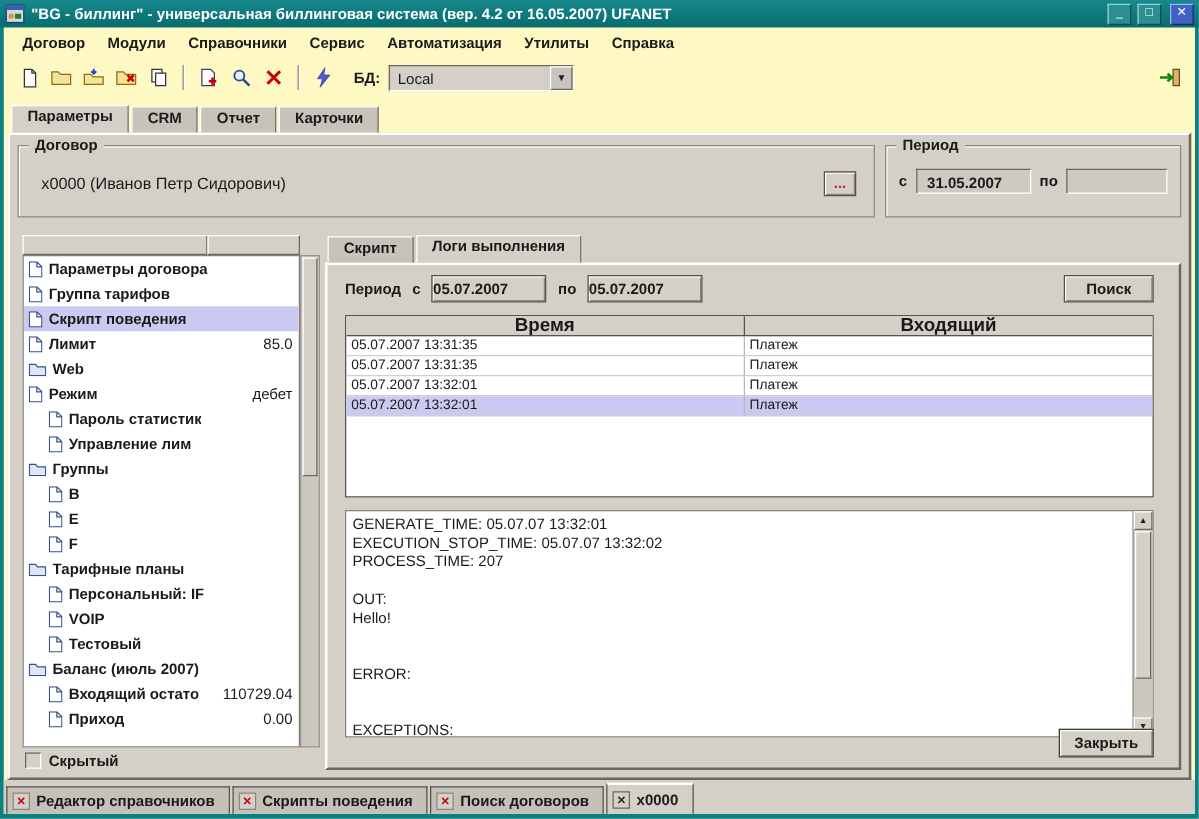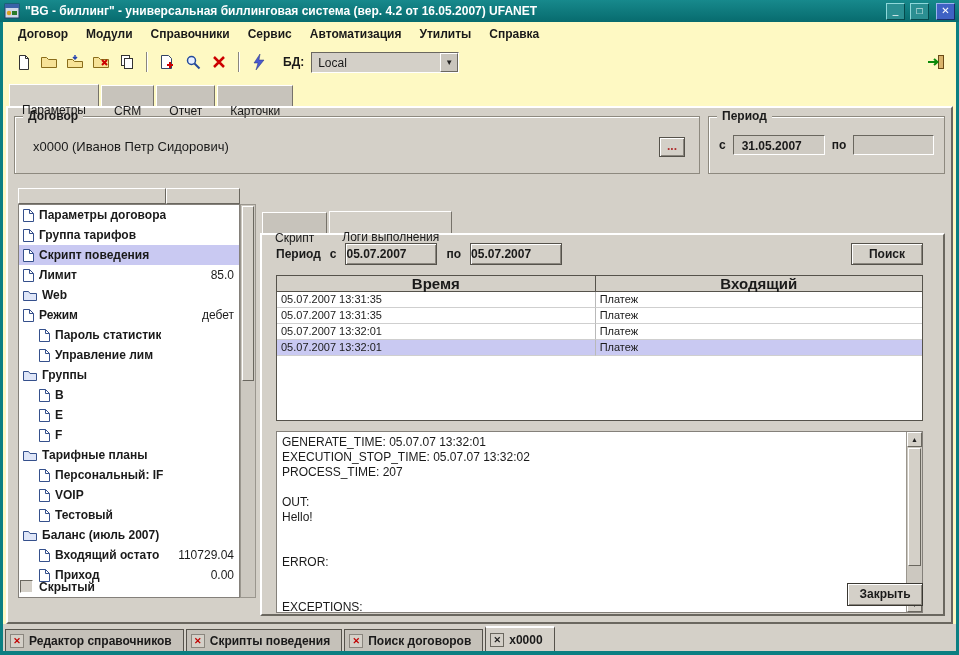--- a/index.html
+++ b/index.html
@@ -24,21 +24,21 @@
   .tool-icon { width:24px; height:24px; display:flex; align-items:center; justify-content:center; }
   .tool-sep { width:2px; height:20px; border-left:1px solid #8a867e; border-right:1px solid #ffffff; margin:0 5px; }
   .db-label { font-weight:bold; margin:0 5px 0 10px; }
   .combo { width:148px; height:21px; display:flex; align-items:stretch; background:#d4d0c8; border:1px solid; border-color:#6a675f #ffffff #ffffff #6a675f; }
   .combo-text { flex:1; padding:3px 0 0 6px; }
   .combo-btn { width:18px; background:#c9c5bd; border:1px solid; border-color:#ffffff #6a675f #6a675f #ffffff; font-size:8px; text-align:center; line-height:17px; color:#222; }
   .toolbar-spacer { flex:1; }
 
   
   .tabstrip { display:flex; padding-left:6px; margin-top:6px; height:22px; position:relative; z-index:2; }
-  .tab { padding:18px 12px 0; font-weight:normal; background:#c7c3bb; border:1px solid #76726a; border-bottom:none; border-top-color:#fff; border-left-color:#fff; margin-right:2px; position:relative; top:1px; height:21px; }
+  .tab { padding:1px 12px 0; font-weight:bold; background:#c7c3bb; border:1px solid #76726a; border-bottom:none; border-top-color:#fff; border-left-color:#fff; margin-right:2px; position:relative; top:1px; height:21px; }
   .tab.active { background:#d4d0c8; top:0; height:22px; z-index:3; }
 
   
   .main-panel { flex:1; margin:0 3px; background:#d4d0c8; border:2px solid; border-color:#ffffff #6a675f #6a675f #ffffff; position:relative; }
 
   
   .groupbox { position:absolute; border:1px solid #8d897f; box-shadow:inset 1px 1px 0 #fff; }
   .groupbox-label { position:absolute; top:-8px; left:8px; background:#d4d0c8; padding:0 5px; font-weight:bold; }
   .gb-contract { left:6px; top:8px; width:686px; height:58px; }
   .contract-value { position:absolute; left:18px; top:22px; font-size:13px; }
@@ -59,25 +59,25 @@
   .trow { height:20px; display:flex; align-items:center; padding-left:4px; font-weight:bold; white-space:nowrap; overflow:hidden; }
   .trow.lvl1 { padding-left:20px; }
   .trow.selected { background:#c9c9f2; }
   .t-icon { flex:0 0 auto; margin-right:5px; display:inline-flex; }
   .t-label { overflow:hidden; }
   .t-value { margin-left:auto; padding-right:5px; font-weight:normal; }
   .tree-scroll { position:absolute; top:16px; right:0; width:16px; bottom:0; background:#ccc8c0; border:1px solid #9a968e; }
   .scroll-thumb { position:absolute; left:1px; right:1px; background:#d4d0c8; border:1px solid; border-color:#ffffff #6a675f #6a675f #ffffff; }
   .tree-thumb { top:1px; height:175px; }
 
-  .hidden-check { position:absolute; left:12px; top:472px; display:flex; gap:6px; font-weight:bold; }
+  .hidden-check { position:absolute; left:12px; top:494px; display:flex; gap:6px; font-weight:bold; }
   .checkbox { width:13px; height:13px; background:#d4d0c8; border:1px solid; border-color:#6a675f #ffffff #ffffff #6a675f; }
 
   
-  .right-wrap { position:absolute; left:252px; top:80px; right:6px; bottom:6px;margin-top:23px; }
+  .right-wrap { position:absolute; left:252px; top:80px; right:6px; bottom:6px; }
   .rtabs { display:flex; padding-left:2px; height:22px; position:relative; z-index:2; }
   .rcontent { position:absolute; top:22px; left:0; right:0; bottom:0; background:#d4d0c8; border:2px solid; border-color:#ffffff #6a675f #6a675f #ffffff; }
 
   .filter-row { position:absolute; top:8px; left:14px; right:20px; display:flex; align-items:center; gap:9px; font-weight:bold; }
   .date-btn { width:92px; height:22px; background:#d4d0c8; border:1px solid #55524b; box-shadow:inset 1px 1px 0 #fff, inset -1px -1px 0 #8a867e; font-weight:bold; text-align:left; line-height:20px; }
   .search-btn { margin-left:auto; width:72px; height:22px; background:#d4d0c8; border:1px solid #55524b; box-shadow:inset 1px 1px 0 #fff, inset -1px -1px 0 #8a867e; font-weight:bold; text-align:center; line-height:20px; }
 
   .log-table { position:absolute; left:14px; right:20px; top:40px; height:146px; background:#fff; border:1px solid #55524b; overflow:hidden; }
   .thead { display:flex; height:16px; background:#d4d0c8; font-weight:bold; font-size:15px; }
   .th { text-align:center; border-right:1px solid #55524b; border-bottom:1px solid #55524b; line-height:15px; }

